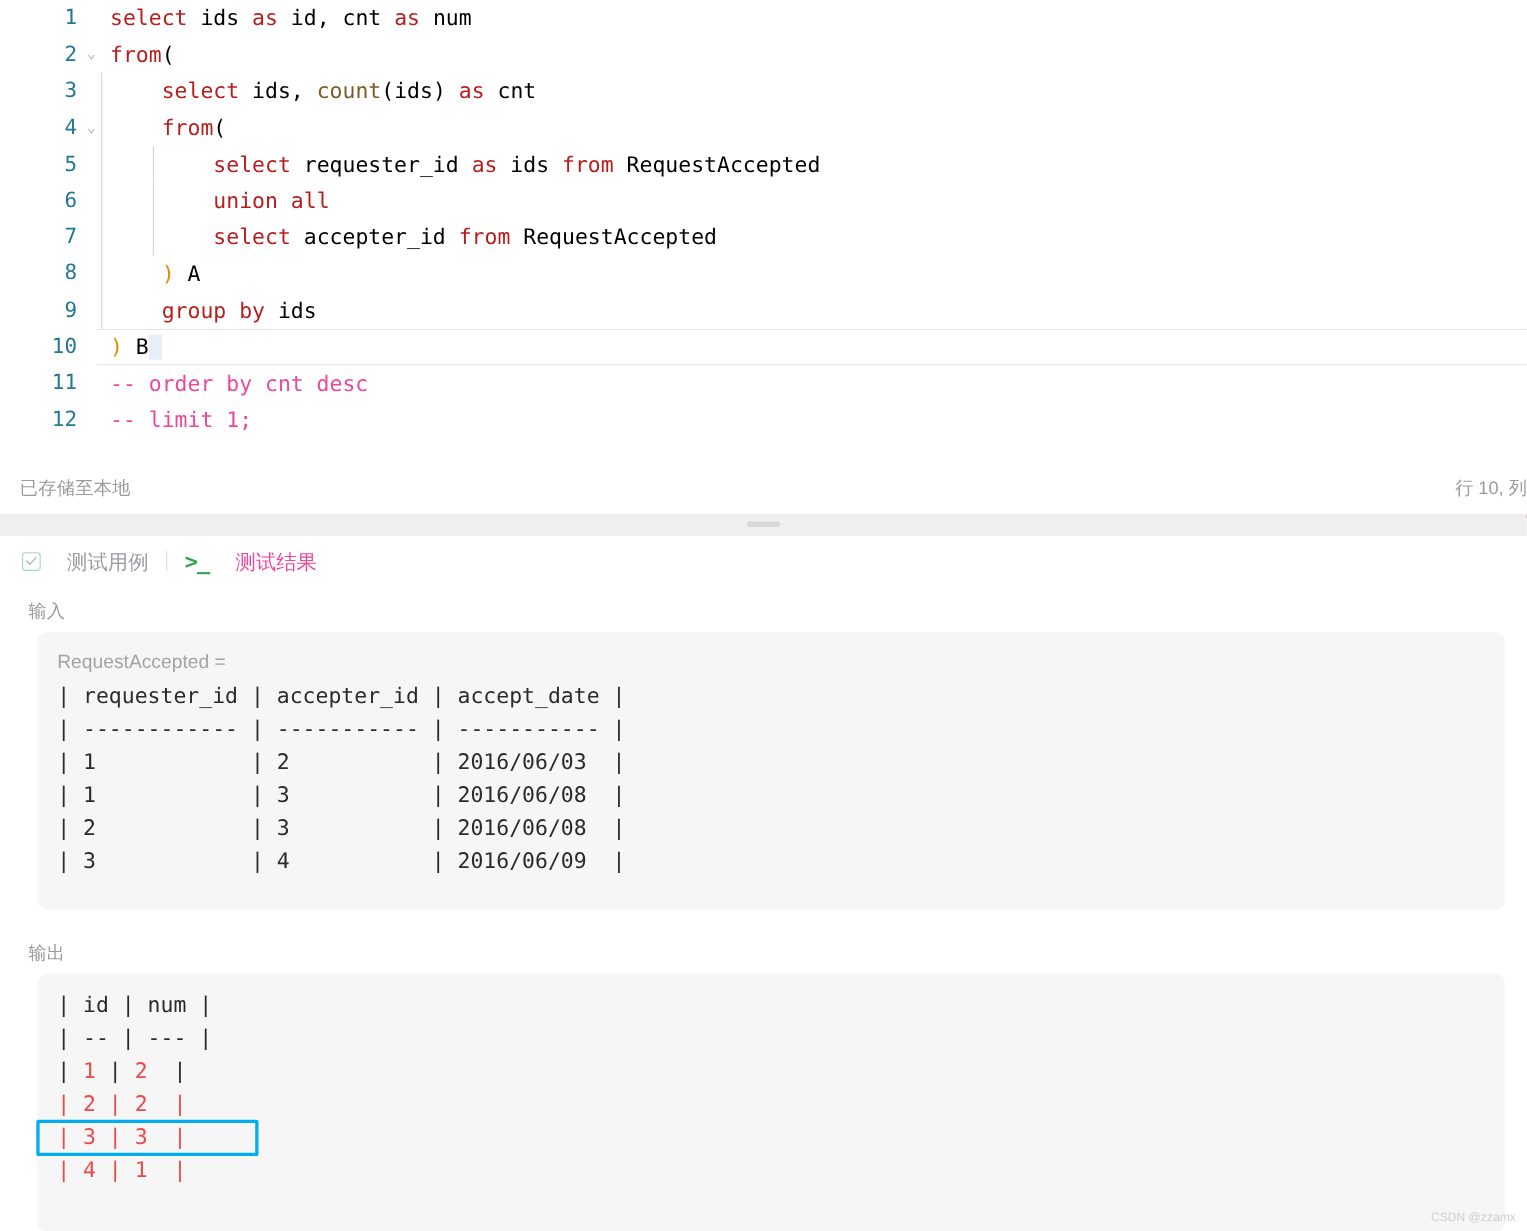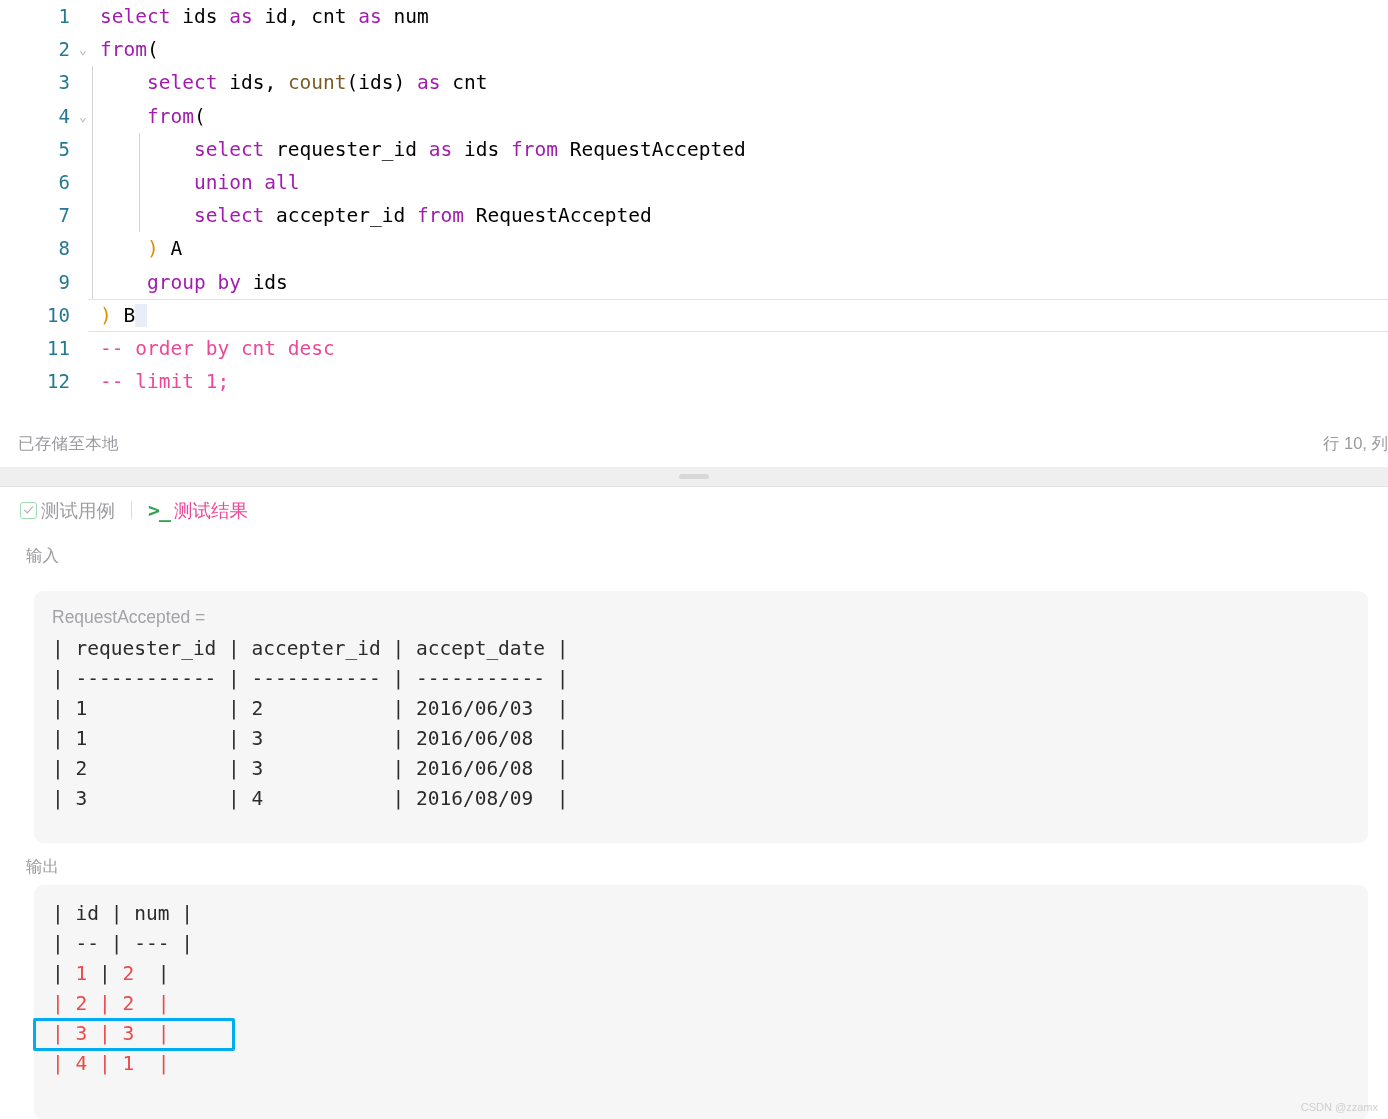--- a/index.html
+++ b/index.html
@@ -54,21 +54,21 @@
   }
   .gutter-pad { width: 14px; min-width: 14px; }
   .code-text { flex: 1; position: relative; padding-left: 10px; }
 
   
   .guide {
     position: absolute; top: 0; bottom: 0; width: 1px;
     background: #d3d3d3;
   }
 
-  .kw  { color: #a21caf; }
+  .kw  { color: #b91c1c; }
   .fn  { color: #795e26; }
   .cmt { color: #ec4899; }
   .brk { color: #e08f00; }
   .idt { color: #000000; }
   .cursor-sel { background: #e8eef7; }
 
   
   .status-bar {
     position: absolute; left: 0; top: 417px; width: 1388px; height: 54px;
     background: #ffffff;
@@ -98,21 +98,21 @@
     position: absolute; left: 0; top: 486px; width: 1388px; height: 633px;
     background: #ffffff;
     border-top: 1px solid #e2e2e2;
   }
 
   .tabs {
     position: absolute; left: 0; top: 0; width: 1388px; height: 46px;
     display: flex; align-items: center; padding-left: 20px;
     background: #ffffff;
   }
-  .tab { display: flex; align-items: center; gap: 4px; cursor: pointer; }
+  .tab { display: flex; align-items: center; gap: 24px; cursor: pointer; }
   .tab-label { font-size: 18.5px; }
   .tab.inactive .tab-label { color: #9b9ba1; }
   .tab.active   .tab-label { color: #ec4899; }
   .chk-icon {
     width: 17px; height: 17px; border: 1.6px solid #9fdcb4;
     border-radius: 3px; position: relative; background: #ffffff;
   }
   .chk-icon::after {
     content: ""; position: absolute; left: 4.5px; top: 1.5px;
     width: 4px; height: 8px; border: solid #a8a8ae;
@@ -200,29 +200,29 @@
         <span class="tab-label">测试用例</span>
       </div>
       <div class="tab-divider"></div>
       <div class="tab active">
         <span class="term-icon">&gt;_</span>
         <span class="tab-label">测试结果</span>
       </div>
     </div>
 
     <div class="section-label" style="top:58px;">输入</div>
-    <div class="io-box" id="input-box" style="left:34px; top:104px; width:1334px; height:252px;">
+    <div class="io-box" id="input-box" style="left:34px; top:88px; width:1334px; height:252px;">
       <div class="io-title">RequestAccepted =</div>
       <div id="input-rows">
           <div class="io-row">| requester_id | accepter_id | accept_date |</div>
           <div class="io-row">| ------------ | ----------- | ----------- |</div>
           <div class="io-row">| 1            | 2           | 2016/06/03  |</div>
           <div class="io-row">| 1            | 3           | 2016/06/08  |</div>
           <div class="io-row">| 2            | 3           | 2016/06/08  |</div>
-          <div class="io-row">| 3            | 4           | 2016/08/09  |</div>
+          <div class="io-row">| 3            | 4           | 2016/06/09  |</div>
         </div>
     </div>
 
     <div class="section-label" style="top:369px;">输出</div>
     <div class="io-box" id="output-box" style="left:34px; top:398px; width:1334px; height:235px; padding-top:14px;">
       <div id="output-rows">
           <div class="io-row"><span class="k">| </span><span class="k">id</span><span class="k"> | </span><span class="k">num</span><span class="k"> |</span></div>
           <div class="io-row"><span class="k">| </span><span class="k">--</span><span class="k"> | </span><span class="k">---</span><span class="k"> |</span></div>
           <div class="io-row"><span class="k">| </span><span class="r">1 </span><span class="k">| </span><span class="r">2  </span><span class="k">|</span></div>
           <div class="io-row"><span class="r">| </span><span class="r">2 </span><span class="r">| </span><span class="r">2  </span><span class="r">|</span></div>

